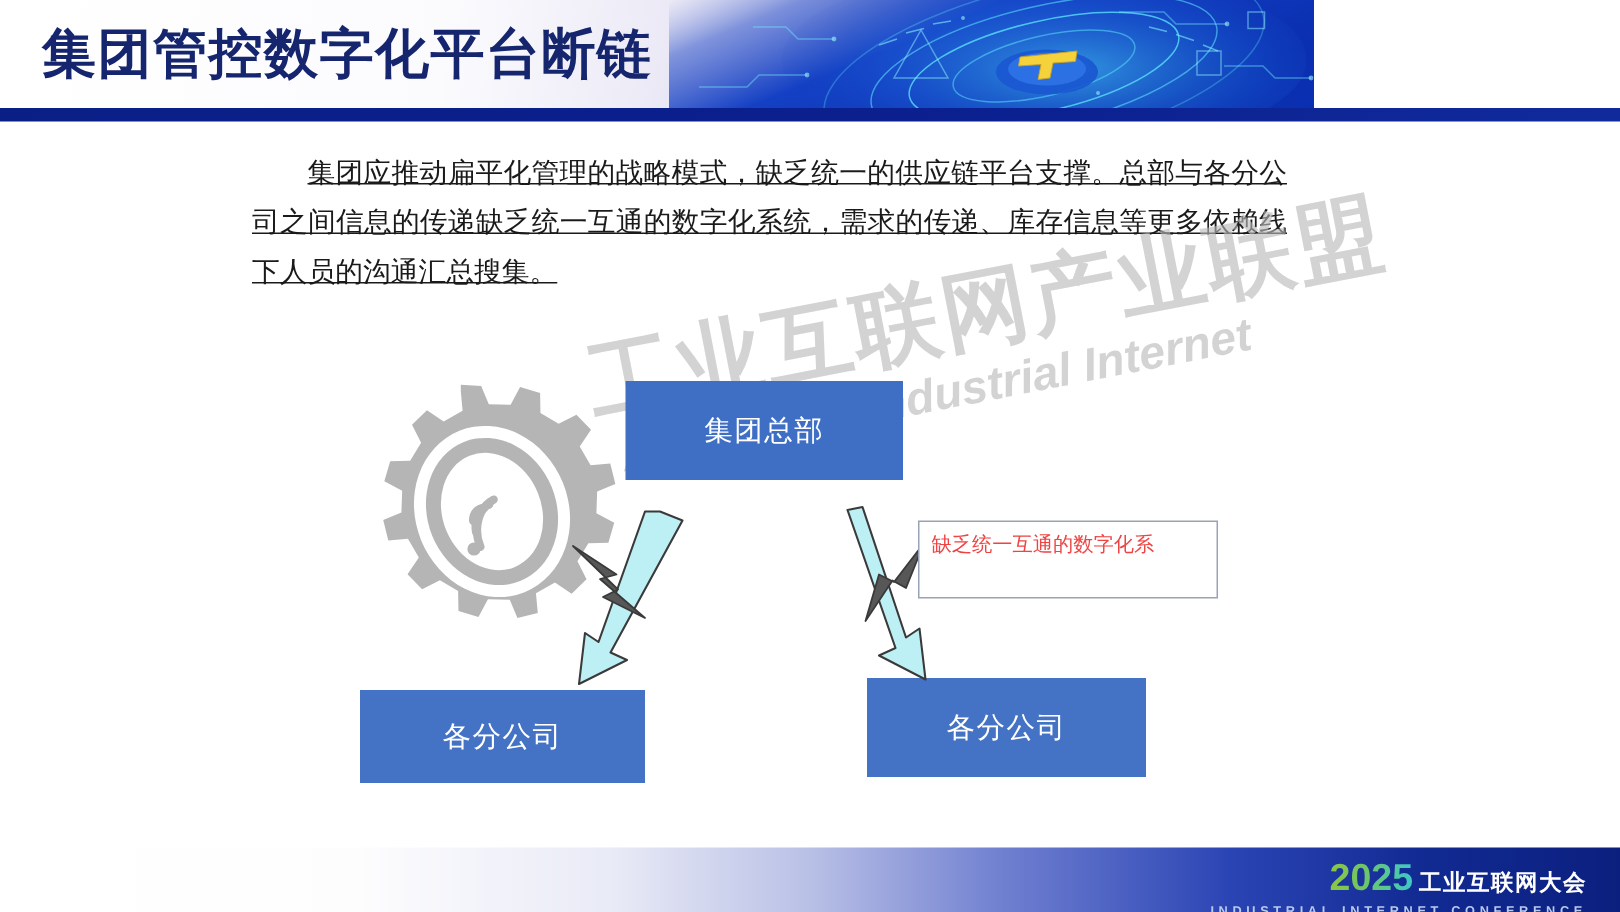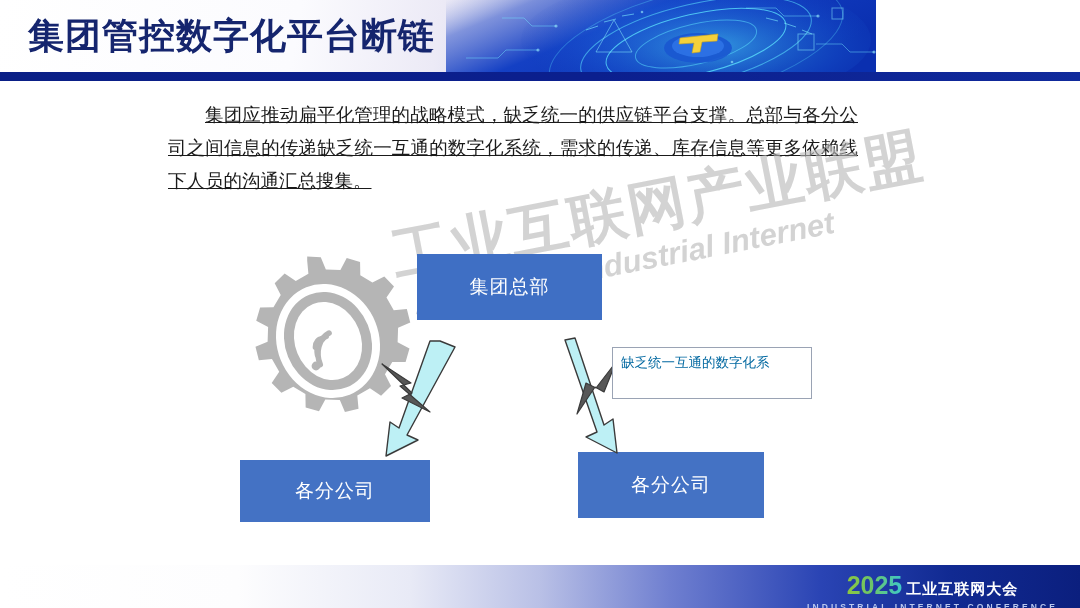--- a/index.html
+++ b/index.html
@@ -58,21 +58,21 @@
   #box-branch-1{ left:240px; top:232px; width:190px; height:62px; }
   #box-branch-2{ left:578px; top:224px; width:186px; height:66px; }
 
   
   .arrow-layer { position:absolute; left:0; top:0; width:1080px; height:320px; pointer-events:none; }
 
   
   #callout {
     position:absolute; left:612px; top:119px; width:200px; height:52px;
     background:#ffffff; border:1px solid #9aa3b4;
-    font-size:13.5px; color:#0369a1; line-height:22px;
+    font-size:13.5px; color:#ef4444; line-height:22px;
     padding:4px 6px 0 8px;
   }
 
   
   #watermark {
     position:absolute; left:400px; top:218px; width:520px; height:130px;
     pointer-events:none; opacity:.62;
   }
   #wm-cn {
     position:absolute; left:0; top:0;
@@ -88,21 +88,21 @@
   }
 
   
   #footer {
     position:absolute; left:0; top:565px; width:1080px; height:43px;
     background:linear-gradient(90deg,
       #ffffff 0%, #fdfdfe 22%, #e8eaf6 38%, #b9c0e6 50%,
       #6f7fd0 62%, #2a44b4 76%, #112a92 88%, #0b1f7e 100%);
   }
   #logo { position:absolute; right:22px; top:6px; text-align:right; }
-  #logo-main { display:flex; align-items:baseline; justify-content:center; }
+  #logo-main { display:flex; align-items:baseline; justify-content:flex-end; }
   #logo-year {
     font-size:25px; font-weight:bold; letter-spacing:0px;
     background:linear-gradient(90deg,#8dc63f 0%,#6cc56a 45%,#3ec8c8 100%);
     -webkit-background-clip:text; background-clip:text; color:transparent;
   }
   #logo-cn {
     font-size:15px; font-weight:bold; color:#ffffff;
     letter-spacing:1px; margin-left:4px;
   }
   #logo-en {

